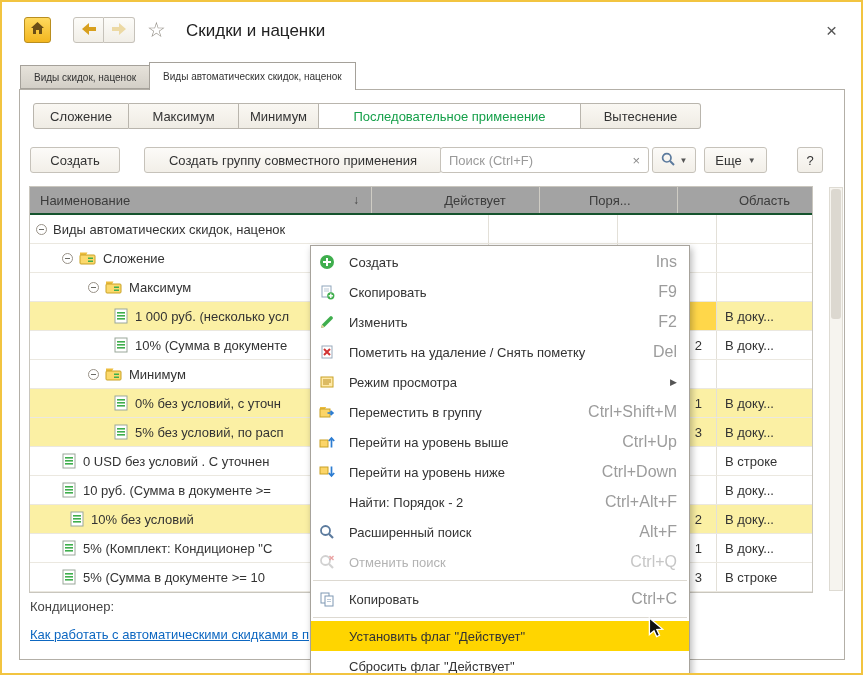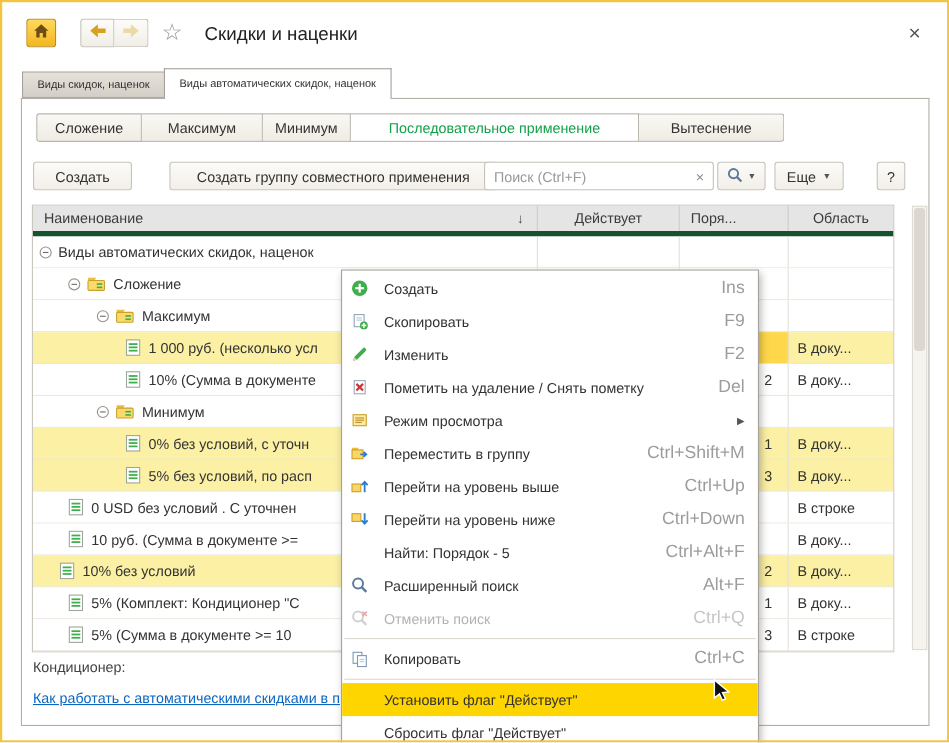--- a/index.html
+++ b/index.html
@@ -32,43 +32,43 @@
   
   .panel { left:19px; top:89px; width:826px; height:571px; border:1px solid #b3afa7; background:#fff; }
 
   
   .modes { left:33px; top:103px; display:flex; z-index:4; }
   .seg { height:26px; border:1px solid #b9b5ad; border-left:none; background:linear-gradient(#faf8f3,#efece4);
          display:flex; align-items:center; justify-content:center; font-size:13px; white-space:nowrap; overflow:hidden; }
   .seg:first-child { border-left:1px solid #b9b5ad; border-radius:3px 0 0 3px; }
   .seg:last-child { border-radius:0 3px 3px 0; }
   .seg:nth-child(1){ width:96px; } .seg:nth-child(2){ width:110px; } .seg:nth-child(3){ width:80px; }
-  .seg:nth-child(4){ width:262px; } .seg:nth-child(5){ width:132px; }
+  .seg:nth-child(4){ width:262px; } .seg:nth-child(5){ width:120px; }
   .seg.active { background:#fff; color:#15a04a; }
 
   
   .btn { position:absolute; top:147px; height:26px; background:linear-gradient(#fcfbf8,#f2efe8);
          border:1px solid #c6c2ba; border-radius:3px; font-size:13px; display:flex; align-items:center;
          justify-content:center; white-space:nowrap; z-index:4; }
   #btn-create { left:30px; width:90px; }
-  #btn-create-group { left:154px; width:298px; }
+  #btn-create-group { left:144px; width:298px; }
   .searchbox { left:440px; top:147px; width:209px; height:26px; border:1px solid #c6c2ba; border-radius:3px;
                background:#fff; display:flex; align-items:center; z-index:4; }
   .searchbox input { border:none; outline:none; flex:1; min-width:0; font-size:13px; padding:0 4px 0 8px;
                      font-family:"Liberation Sans", sans-serif; color:#333; background:transparent; }
   .searchbox input::placeholder { color:#9a9a9a; }
   .clear { color:#8a8a8a; padding:0 8px; font-size:13px; }
   #btn-search { left:652px; width:44px; gap:5px; }
   #btn-more { left:704px; width:63px; gap:6px; }
   #btn-help { left:797px; width:26px; padding:0; }
   .caret { font-size:8px; color:#555; }
 
   
   .table { left:29px; top:186px; width:784px; height:407px; border:1px solid #c9c6be; background:#fff; }
-  .thead { display:flex; height:28px; background:#e5e5e5; border-bottom:5px solid #14532d; font-size:13px; color:#3c3c3c; }
+  .thead { display:flex; height:28px; background:#a3a3a3; border-bottom:2px solid #14532d; font-size:13px; color:#3c3c3c;gap:39px; }
   .th { display:flex; align-items:center; border-right:1px solid #cfccc4; white-space:nowrap; overflow:hidden; }
   .th.name { flex:1; padding:0 12px 0 10px; justify-content:space-between; }
   .th.dey { width:129px; justify-content:center; }
   .th.por { width:99px; padding-left:10px; }
   .th.obl { width:95px; justify-content:center; border-right:none; }
   .sort { font-size:12px; color:#444; }
   .trow { display:flex; height:29px; border-bottom:1px solid #ebe8e0; background:#fff; font-size:13px; }
   .trow.yrow { background:#fbf0a4; }
   .cell { display:flex; align-items:center; overflow:hidden; white-space:nowrap; }
   .cname { flex:1; border-right:1px solid #e3e0d8; }
@@ -333,21 +333,21 @@
               <rect x="3" y="10" width="8" height="1.6" fill="#3fae4d"></rect>
             </svg>
           </div>
           <div class="rlabel">10 руб. (Сумма в документе &gt;=</div>
         </div>
         <div class="cell cdey"></div>
         <div class="cell cpor"></div>
         <div class="cell cobl">В доку...</div>
       </div>
       <div class="trow yrow">
-        <div class="cell cname" style="padding-left: 24px;">
+        <div class="cell cname" style="padding-left: 40px;">
           <div class="ticon">
             <svg width="14" height="16" viewBox="0 0 14 16">
               <rect x="1" y="1" width="12" height="14" fill="#fff" stroke="#9aa79a"></rect>
               <rect x="3" y="4" width="8" height="1.6" fill="#3fae4d"></rect>
               <rect x="3" y="7" width="8" height="1.6" fill="#3fae4d"></rect>
               <rect x="3" y="10" width="8" height="1.6" fill="#3fae4d"></rect>
             </svg>
           </div>
           <div class="rlabel">10% без условий</div>
         </div>
@@ -481,21 +481,21 @@
         <svg width="16" height="16">
           <rect x="1" y="3" width="8" height="7" fill="#fcd568" stroke="#c9a227"></rect>
           <path d="M12.5 2.5 V11.5 M9.8 9 L12.5 12 L15.2 9" stroke="#2d7dd2" stroke-width="1.7" fill="none"></path>
         </svg>
       </div>
       <div class="ml">Перейти на уровень ниже</div>
       <div class="ms">Ctrl+Down</div>
     </div>
     <div class="mitem">
       <div class="mi"></div>
-      <div class="ml">Найти: Порядок - 5</div>
+      <div class="ml">Найти: Порядок - 2</div>
       <div class="ms">Ctrl+Alt+F</div>
     </div>
     <div class="mitem">
       <div class="mi">
         <svg width="16" height="16">
           <circle cx="6.5" cy="6.5" r="4.5" fill="none" stroke="#5b7a9d" stroke-width="1.8"></circle>
           <path d="M10 10 L14 14" stroke="#5b7a9d" stroke-width="2.2"></path>
         </svg>
       </div>
       <div class="ml">Расширенный поиск</div>

